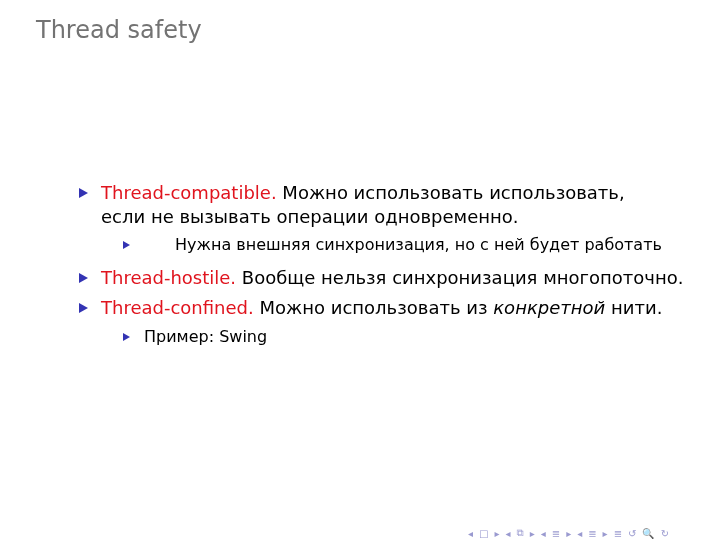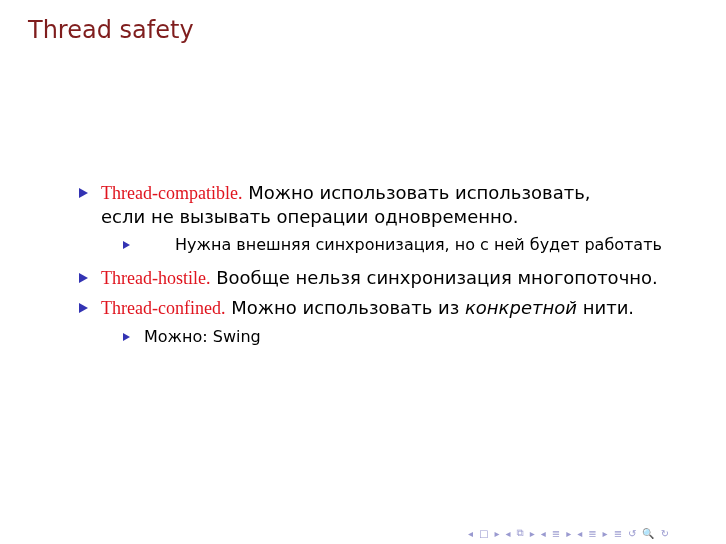--- a/index.html
+++ b/index.html
@@ -1,36 +1,36 @@
 <!DOCTYPE html>
 <html><head>
 <meta charset="utf-8">
 <style>
   html, body { margin: 0; padding: 0; }
   body {
     width: 726px; height: 544px; background: #ffffff; position: relative; overflow: hidden;
     font-family: "DejaVu Sans", sans-serif; color: #000;
   }
   .frametitle {
-    position: absolute; left: 28px; top: 16px;
-    font-size: 24px; color: #7f1d1d; letter-spacing: 0px;
+    position: absolute; left: 36px; top: 16px;
+    font-size: 24px; color: #737373; letter-spacing: 0px;
   }
   .content { position: absolute; left: 0; top: 0; width: 726px; }
   .item { position: absolute; font-size: 18px; line-height: 24px; white-space: nowrap; }
   .sub { position: absolute; font-size: 16px; line-height: 22px; white-space: nowrap; }
   .bullet {
     position: absolute; width: 0; height: 0;
     border-top: 5px solid transparent; border-bottom: 5px solid transparent;
     border-left: 9px solid #3333b3;
   }
   .bullet.small {
     border-top: 4px solid transparent; border-bottom: 4px solid transparent;
     border-left: 7px solid #3333b3;
   }
-  .alert { color: #e0141e; font-family: Liberation Serif, serif; }
+  .alert { color: #e0141e; }
   .it { font-style: italic; }
   .nav {
     position: absolute; left: 468px; top: 524px; width: 258px; height: 18px;
     display: flex; align-items: center; gap: 6px; color: #9a9ad0; font-size: 10px;
   }
   .nav span { cursor: pointer; }
 </style>
 </head>
 <body>
 
@@ -56,21 +56,21 @@
 
   <div class="bullet" style="left:79px; top:303px;"></div>
   <div class="item" style="left:101px; top:296px;">
     <span class="alert">Thread-confined.</span>
     <span>Можно использовать из</span>
     <span class="it">конкретной</span>
     <span>нити.</span>
   </div>
 
   <div class="bullet small" style="left:123px; top:333px;"></div>
-  <div class="sub" style="left:144px; top:326px;">Можно: Swing</div>
+  <div class="sub" style="left:144px; top:326px;">Пример: Swing</div>
 </div>
 
 <div class="nav">
   <span>◂</span>
   <span>□</span>
   <span>▸</span>
   <span>◂</span>
   <span>⧉</span>
   <span>▸</span>
   <span>◂</span>

